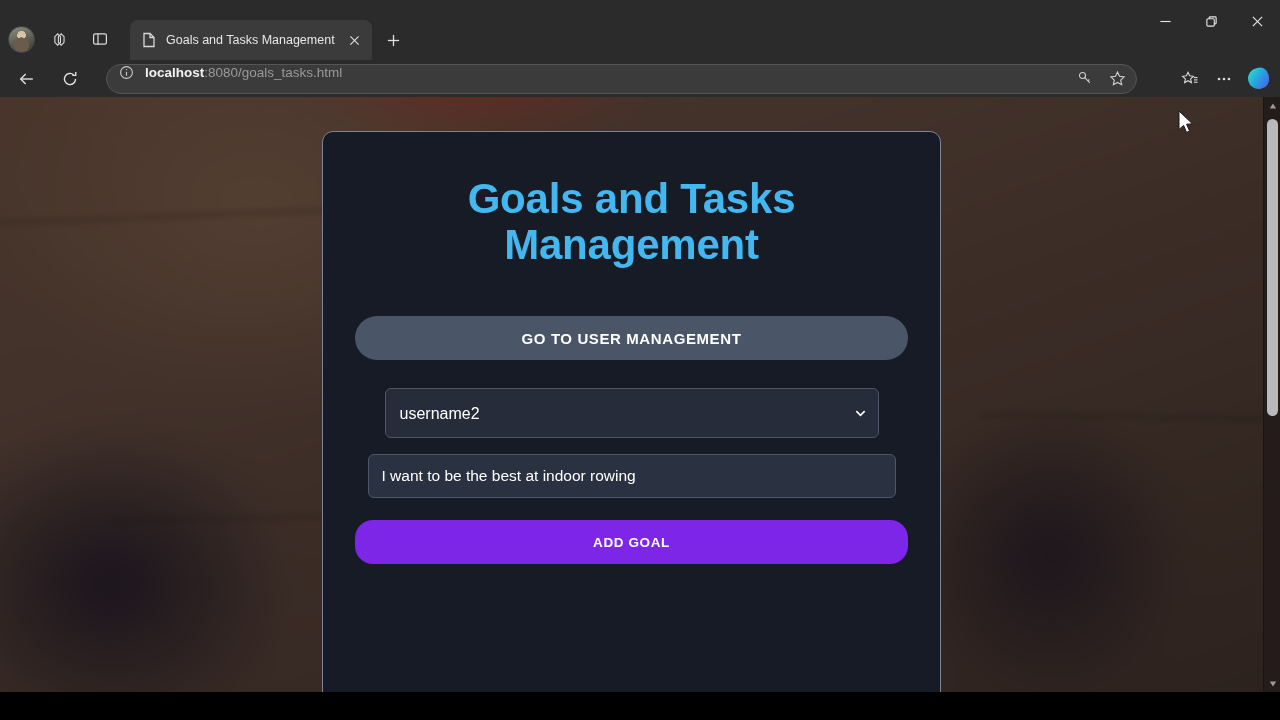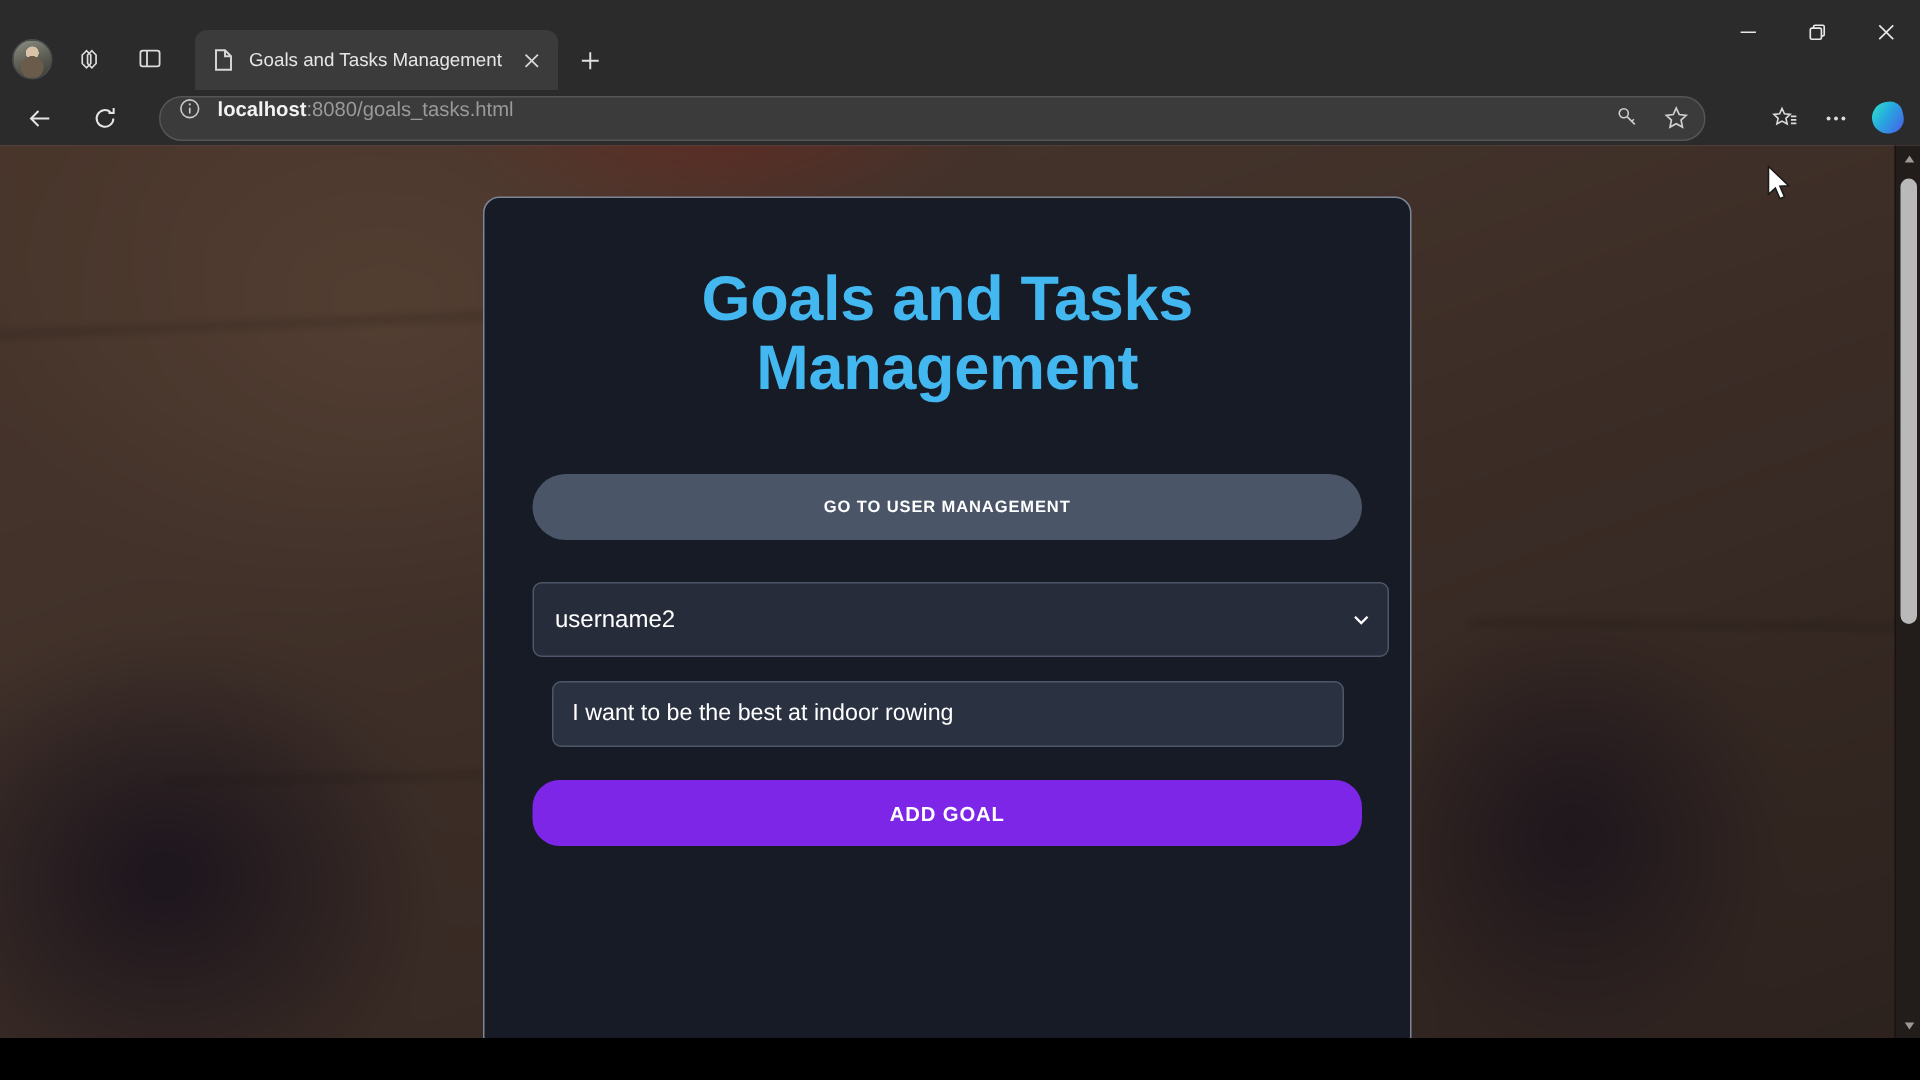--- a/index.html
+++ b/index.html
@@ -234,29 +234,29 @@
   .btn-secondary {
     display: block;
     width: 553px;
     margin: 0 auto;
     height: 44px;
     background: #4a5568;
     color: #ffffff;
     border: none;
     border-radius: 22px;
     font-family: "Liberation Sans", sans-serif;
-    font-size: 11px;
+    font-size: 15px;
     font-weight: bold;
     letter-spacing: 0.6px;
     cursor: pointer;
   }
 
   .select-wrap {
     position: relative;
-    width: 571px;
+    width: 494px;
     margin: 28px auto 0 auto;
   }
   .user-select {
     appearance: none;
     -webkit-appearance: none;
     width: 100%;
     height: 50px;
     background: #262c3a;
     color: #ffffff;
     border: 1px solid #4d5769;

